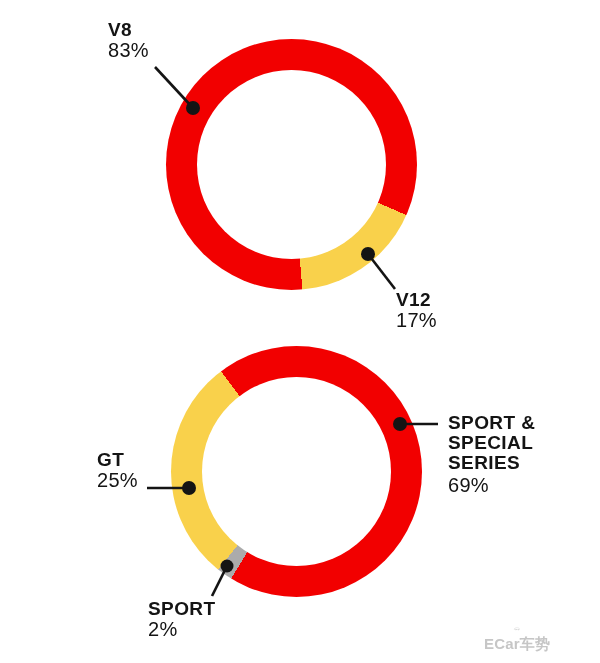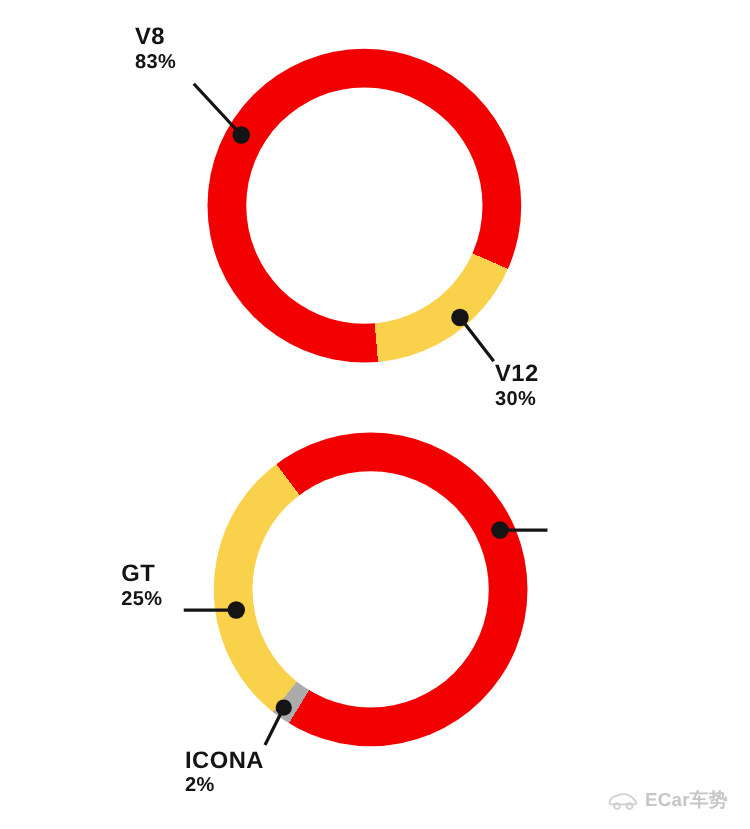--- a/index.html
+++ b/index.html
@@ -24,33 +24,33 @@
 
   
   svg.overlay{position:absolute;left:0;top:0;width:600px;height:663px;pointer-events:none;}
 
   
   .slice-label{position:absolute;color:#141414;}
   .slice-label .t{
     font-size:19px;font-weight:700;letter-spacing:.4px;line-height:20px;
   }
   .slice-label .p{
-    font-size:16px;font-weight:700;letter-spacing:.3px;line-height:18px;margin-top:1px;
+    font-size:20px;font-weight:400;letter-spacing:.3px;line-height:18px;margin-top:1px;
   }
   #label-v8{left:108px;top:20px;}
   #label-v12{left:396px;top:290px;}
   #label-gt{left:97px;top:450px;}
   #label-icona{left:148px;top:599px;}
   #label-sport{left:448px;top:413px;width:112px;}
   #label-sport .p{margin-top:3px;}
 
   
   .watermark{
     position:absolute;left:484px;top:626px;height:28px;
-    display:flex;align-items:center;gap:4px;
+    display:flex;align-items:center;gap:4px;flex-direction:column;
   }
   .watermark .wm-text{
     color:#c6c6c6;font-size:15px;font-weight:700;letter-spacing:.2px;
     white-space:nowrap;
   }
   .watermark .wm-logo{width:28px;height:22px;display:block;}
 </style>
 </head>
 <body>
 
@@ -83,31 +83,35 @@
     </g>
   </svg>
 
   <div class="slice-label" id="label-v8">
     <div class="t">V8</div>
     <div class="p">83%</div>
   </div>
 
   <div class="slice-label" id="label-v12">
     <div class="t">V12</div>
-    <div class="p">30%</div>
+    <div class="p">17%</div>
   </div>
 
+  <div class="slice-label" id="label-sport">
+    <div class="t">SPORT &amp; SPECIAL SERIES</div>
+    <div class="p">69%</div>
+  </div>
 
   <div class="slice-label" id="label-gt">
     <div class="t">GT</div>
     <div class="p">25%</div>
   </div>
 
   <div class="slice-label" id="label-icona">
-    <div class="t">ICONA</div>
+    <div class="t">SPORT</div>
     <div class="p">2%</div>
   </div>
 
   <div class="watermark">
     <svg class="wm-logo" viewBox="0 0 32 24" xmlns="http://www.w3.org/2000/svg" fill="none" stroke="#cfcfcf" stroke-width="1.6" stroke-linecap="round">
       <path d="M4 15 Q5 9 11 8 Q19 5 24 9 L28 13 Q30 15 26.5 16 L7 16 Q4 16 4 15 Z"></path>
       <circle cx="11" cy="17.5" r="2.6"></circle>
       <circle cx="22.5" cy="17.5" r="2.6"></circle>
     </svg>
     <span class="wm-text">ECar车势</span>

